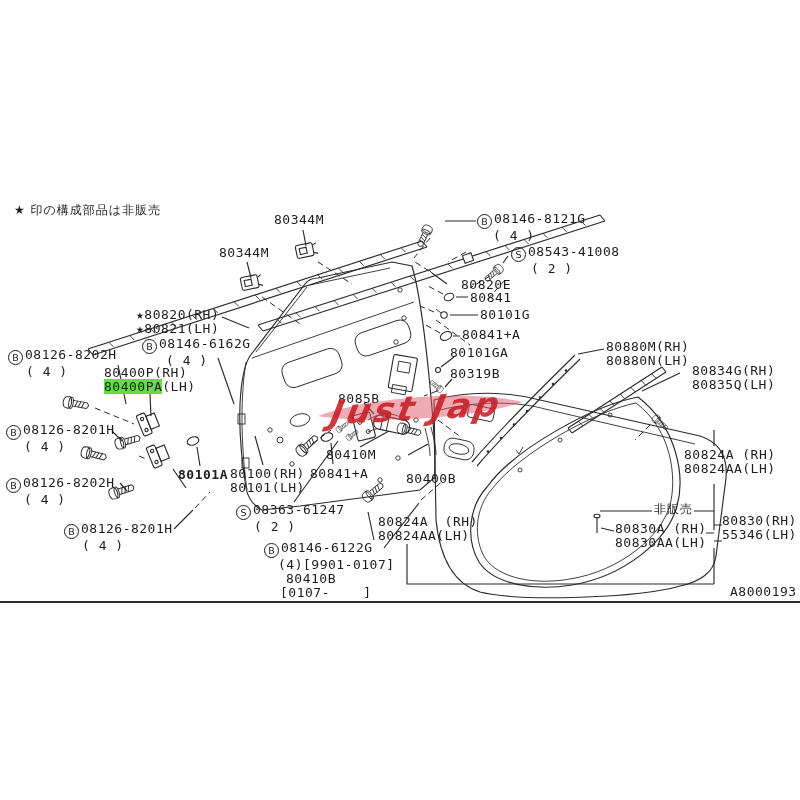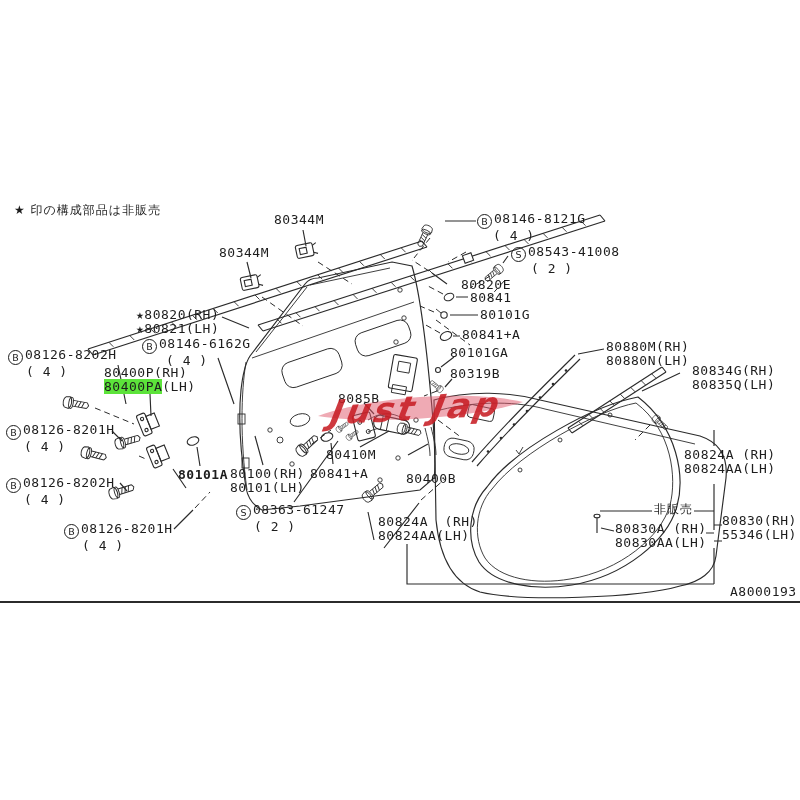--- a/index.html
+++ b/index.html
@@ -263,20 +263,21 @@
       <div class="lbl" style="left: 6px; top: 423px;"><span class="ln"><span class="circ">B</span><span>08126-8201H</span></span><span class="ln" style="padding-left: 18px;"><span>( 4 )</span></span></div>
       <div class="lbl" style="left: 6px; top: 476px;"><span class="ln"><span class="circ">B</span><span>08126-8202H</span></span><span class="ln" style="padding-left: 18px;"><span>( 4 )</span></span></div>
       <div class="lbl" style="left: 178px; top: 468px; font-weight: bold;"><span class="ln"><span>80101A</span></span></div>
       <div class="lbl" style="left: 64px; top: 522px;"><span class="ln"><span class="circ">B</span><span>08126-8201H</span></span><span class="ln" style="padding-left: 18px;"><span>( 4 )</span></span></div>
       <div class="lbl" style="left: 230px; top: 467px;"><span class="ln"><span>80100(RH)</span></span><span class="ln"><span>80101(LH)</span></span></div>
       <div class="lbl" style="left: 310px; top: 467px;"><span class="ln"><span>80841+A</span></span></div>
       <div class="lbl" style="left: 326px; top: 448px;"><span class="ln"><span>80410M</span></span></div>
       <div class="lbl" style="left: 406px; top: 456px; margin-top: 16px;"><span class="ln"><span>80400B</span></span></div>
       <div class="lbl" style="left: 338px; top: 392px;"><span class="ln"><span>8085B</span></span></div>
       <div class="lbl" style="left: 236px; top: 503px;"><span class="ln"><span class="circ">S</span><span>08363-61247</span></span><span class="ln" style="padding-left: 18px;"><span>( 2 )</span></span></div>
+      <div class="lbl" style="left: 264px; top: 541px;"><span class="ln"><span class="circ">B</span><span>08146-6122G</span></span><span class="ln" style="padding-left: 14px;"><span>(4)[9901-0107]</span></span><span class="ln" style="padding-left: 22px;"><span>80410B</span></span><span class="ln" style="padding-left: 16px;"><span>[0107-    ]</span></span></div>
       <div class="lbl" style="left: 378px; top: 515px;"><span class="ln"><span>80824A  (RH)</span></span><span class="ln"><span>80824AA(LH)</span></span></div>
       <div class="lbl" style="left: 606px; top: 340px;"><span class="ln"><span>80880M(RH)</span></span><span class="ln"><span>80880N(LH)</span></span></div>
       <div class="lbl" style="left: 692px; top: 364px;"><span class="ln"><span>80834G(RH)</span></span><span class="ln"><span>80835Q(LH)</span></span></div>
       <div class="lbl" style="left: 684px; top: 448px;"><span class="ln"><span>80824A (RH)</span></span><span class="ln"><span>80824AA(LH)</span></span></div>
       <div class="lbl jp" style="left: 654px; top: 502px; text-align: center;"><span class="ln"><span>非販売</span></span></div>
       <div class="lbl" style="left: 615px; top: 522px;"><span class="ln"><span>80830A (RH)</span></span><span class="ln"><span>80830AA(LH)</span></span></div>
       <div class="lbl" style="left: 722px; top: 514px;"><span class="ln"><span>80830(RH)</span></span><span class="ln"><span>55346(LH)</span></span></div>
       <div class="lbl" style="left: 730px; top: 585px;"><span class="ln"><span>A8000193</span></span></div>
     </div>
 

